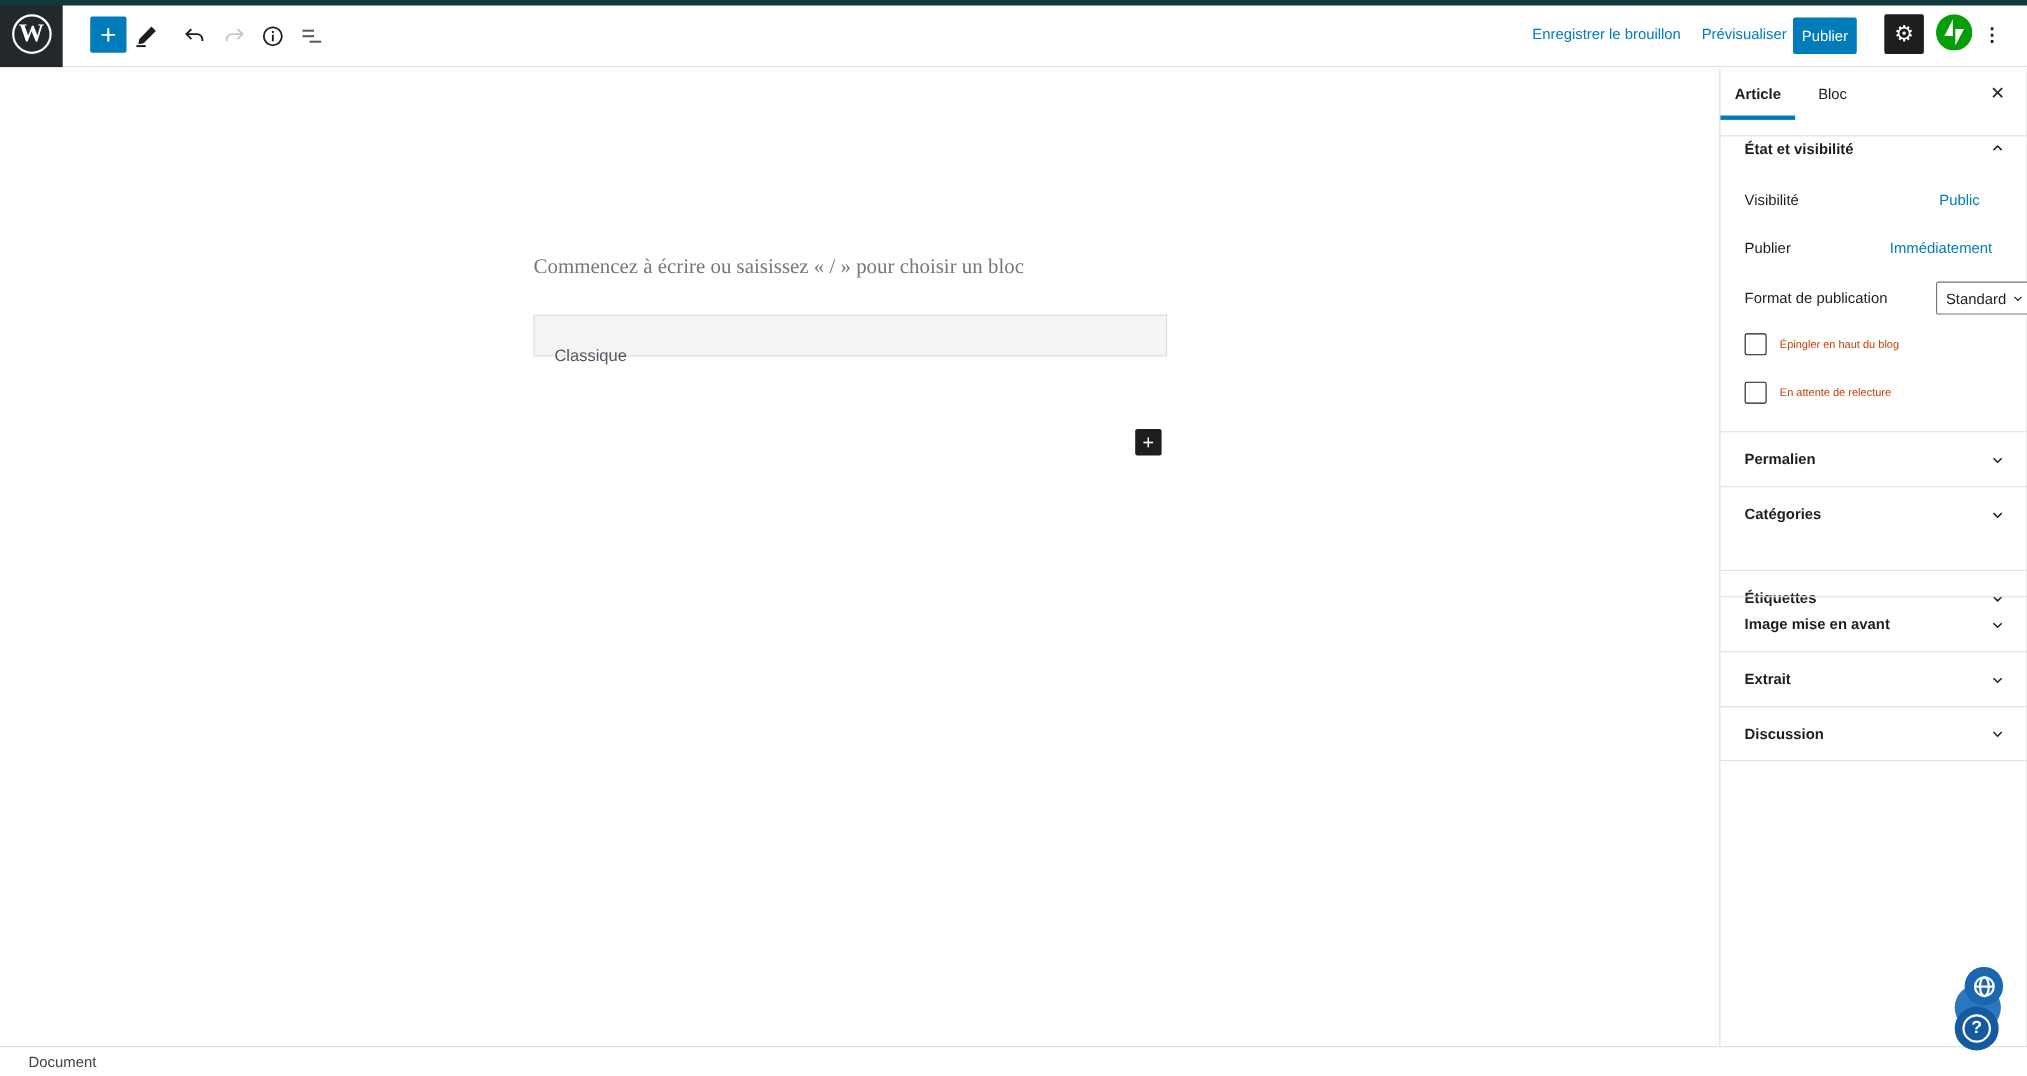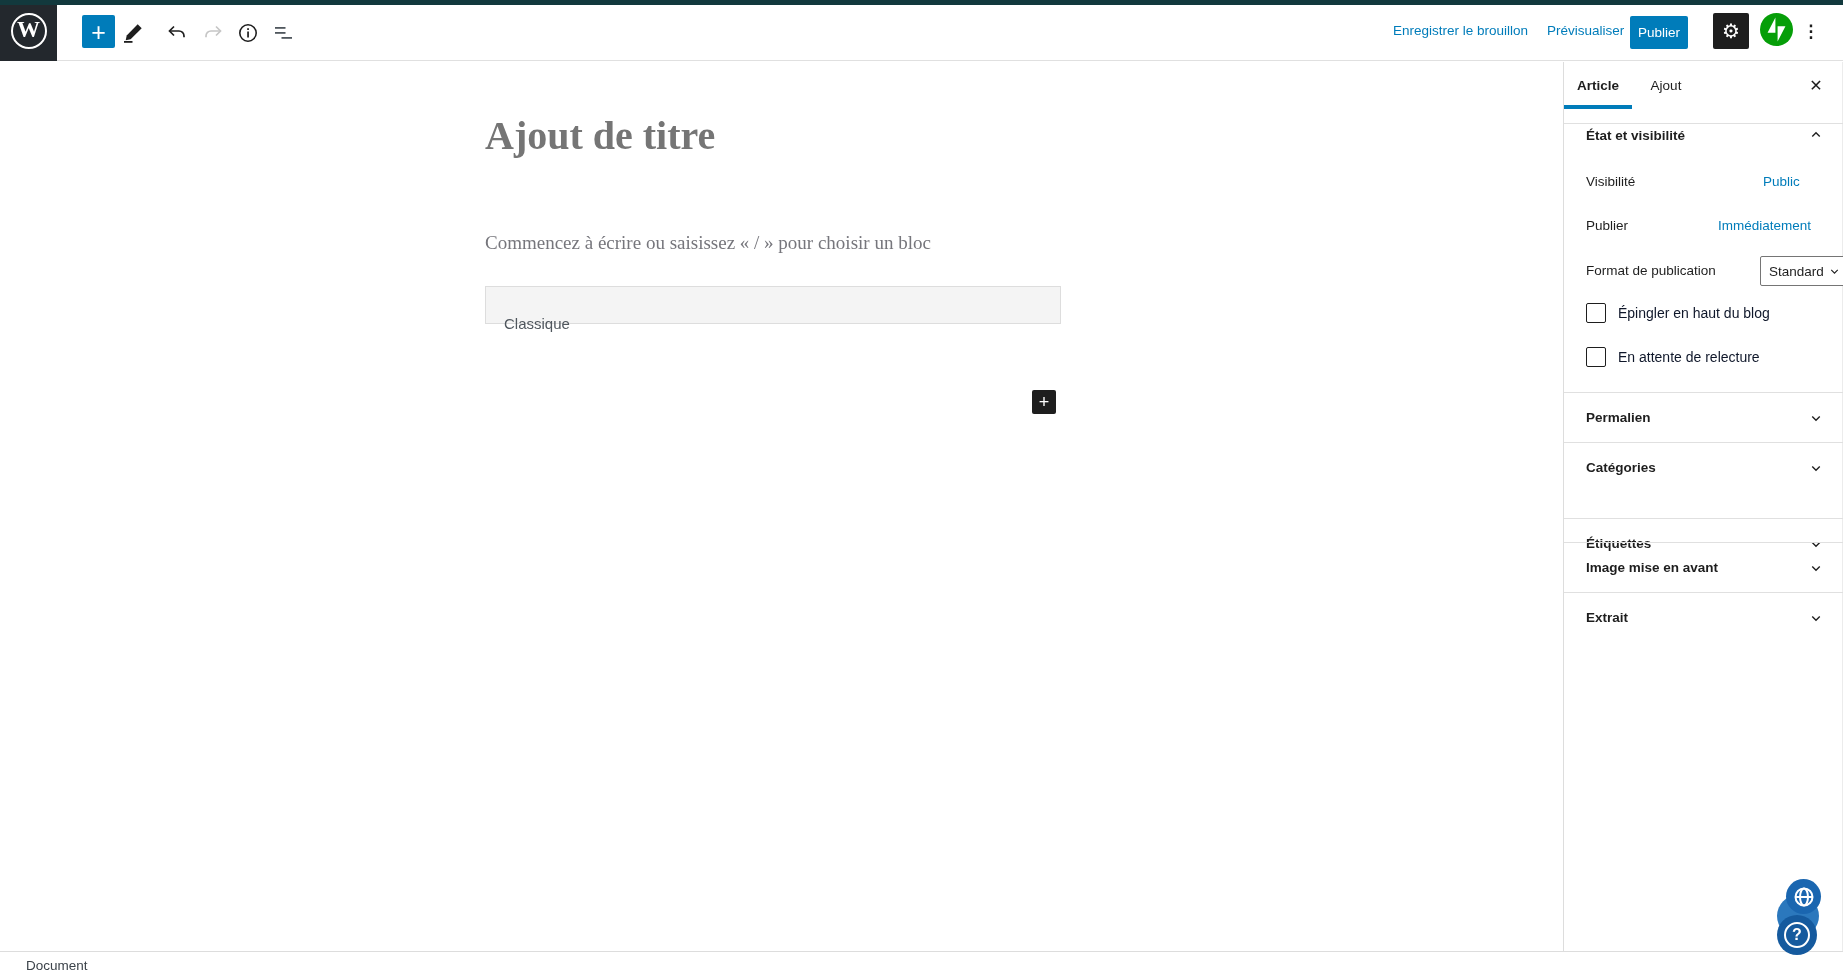--- a/index.html
+++ b/index.html
@@ -40,21 +40,21 @@
   .sb-tab.active::after { content:""; position:absolute; left:0; bottom:-1px; width:100%; height:4px; background:#007cba; }
   .sb-close { position:absolute; right:12px; top:8px; width:30px; height:30px; background:none; border:none; font-size:16px; color:#1e1e1e; cursor:pointer; }
 
   .panel-header { position:absolute; left:0; width:279px; height:50px; display:flex; align-items:center; justify-content:space-between; padding:0 18px 0 22px; background:none; border:none; border-top:1px solid #e0e0e0; font-size:13.5px; font-weight:bold; color:#1e1e1e; cursor:pointer; text-align:left; }
   .panel-header.no-top { border-top:none; height:54px; }
   .row-label { font-size:13.5px; color:#1e1e1e; }
   .sb-row { position:absolute; left:22px; width:236px; display:flex; align-items:center; }
   .sb-link { font-size:13.5px; color:#007cba; text-decoration:none; background:none; border:none; cursor:pointer; }
   .sb-select { position:absolute; left:174px; top:-7px; width:90px; height:30px; border:1px solid #757575; border-radius:2px; background:#fff; display:flex; align-items:center; justify-content:space-between; padding:0 8px; font-size:13.5px; cursor:pointer; }
   .checkbox { width:20px; height:20px; border:1.5px solid #1e1e1e; border-radius:2px; background:#fff; flex:none; cursor:pointer; }
-  .cb-label { margin-left:12px; font-size:14px; color:#0f172a; }
+  .cb-label { margin-left:12px; font-size:10px; color:#c2410c; }
 
   
   .footer { position:absolute; left:0; top:951px; width:1843px; height:27px; background:#fff; border-top:1px solid #dddddd; display:flex; align-items:center; z-index:40; }
   .footer-text { margin-left:26px; font-size:13.5px; color:#3c434a; }
 
   
   .fab-blob { position:absolute; left:1777px; top:895px; width:42px; height:42px; border-radius:50%; background:#2b78bd; z-index:70; }
   .fab-globe { position:absolute; left:1786px; top:879px; width:35px; height:35px; border-radius:50%; background:#1a66b0; border:none; display:flex; align-items:center; justify-content:center; cursor:pointer; z-index:71; padding:0; }
   .fab-help { position:absolute; left:1777px; top:915px; width:40px; height:40px; border-radius:50%; background:#155a9e; border:none; display:flex; align-items:center; justify-content:center; cursor:pointer; z-index:72; padding:0; }
   .fab-help-ring { width:26px; height:26px; border:2.5px solid #fff; border-radius:50%; display:flex; align-items:center; justify-content:center; color:#fff; font-size:16px; font-weight:bold; }
@@ -111,32 +111,31 @@
     <button class="btn-jetpack">
       <svg width="33" height="33" viewBox="0 0 24 24">
         <circle cx="12" cy="12" r="12" fill="#069e08"></circle>
         <path d="M11.2 14.3H5.5l5.7-11zM12.8 20.7V9.7h5.7z" fill="#fff"></path>
       </svg>
     </button>
     <button class="btn-kebab">⋮</button>
   </div>
 
   <div class="canvas">
-    <h1 class="post-title">Ajout de titre</h1>
     <p class="para-placeholder">Commencez à écrire ou saisissez « / » pour choisir un bloc</p>
     <div class="classic-block">
       <span class="classic-label">Classique</span>
     </div>
     <button class="block-appender">+</button>
   </div>
 
   <div class="sidebar">
     <div class="sb-tabs">
       <button class="sb-tab active">Article</button>
-      <button class="sb-tab">Ajout</button>
+      <button class="sb-tab">Bloc</button>
       <button class="sb-close">✕</button>
     </div>
 
     <button class="panel-header no-top" style="top:46px;">
       <span>État et visibilité</span>
       <svg width="18" height="18" viewBox="0 0 24 24">
         <path d="M7 14l5-5 5 5" fill="none" stroke="#1e1e1e" stroke-width="1.8"></path>
       </svg>
     </button>
 
@@ -189,20 +188,26 @@
         </svg>
     </button>
     <button class="panel-header" style="top:480px;">
       <span>Image mise en avant</span>
       <svg width="18" height="18" viewBox="0 0 24 24">
           <path d="M7 10l5 5 5-5" fill="none" stroke="#1e1e1e" stroke-width="1.8"></path>
         </svg>
     </button>
     <button class="panel-header" style="top:530px;">
       <span>Extrait</span>
+      <svg width="18" height="18" viewBox="0 0 24 24">
+          <path d="M7 10l5 5 5-5" fill="none" stroke="#1e1e1e" stroke-width="1.8"></path>
+        </svg>
+    </button>
+    <button class="panel-header" style="top:580px; border-bottom:1px solid #e0e0e0;">
+      <span>Discussion</span>
       <svg width="18" height="18" viewBox="0 0 24 24">
           <path d="M7 10l5 5 5-5" fill="none" stroke="#1e1e1e" stroke-width="1.8"></path>
         </svg>
     </button>
   </div>
 
   <div class="footer">
     <span class="footer-text">Document</span>
   </div>
 

